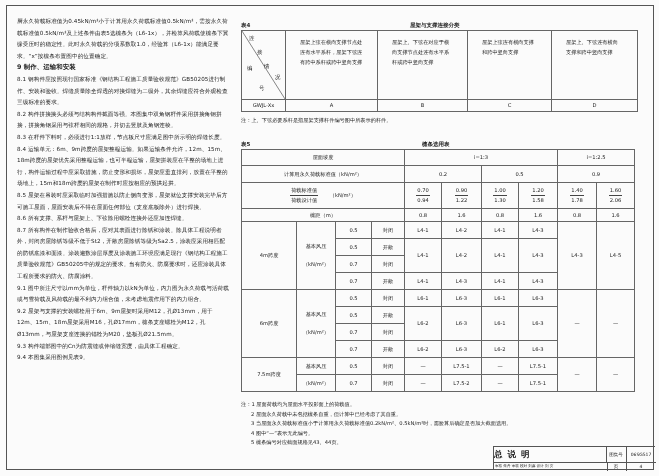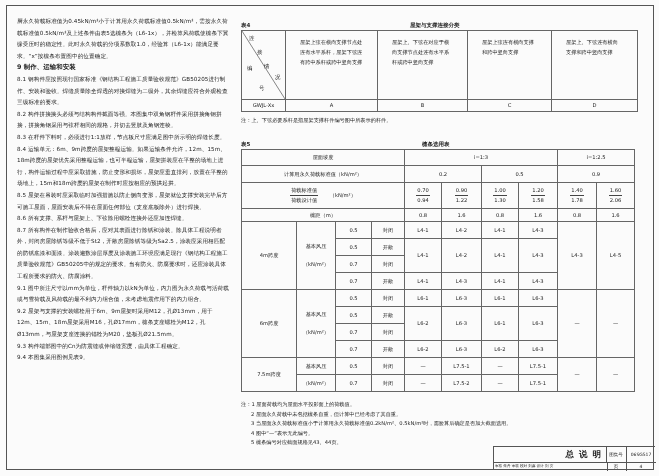--- a/index.html
+++ b/index.html
@@ -20,21 +20,21 @@
   #t4 td.diag svg { position:absolute; left:0; top:0; width:100%; height:100%; }
   .dg { position:absolute; font-size:5.4px; }
   #t5 { left:241px; top:149px; width:393px; }
   .frac { display:inline-block; text-align:center; line-height:9px; }
   .frac .n { border-bottom:0.8px solid #444; display:block; padding:0 1px; }
   .notes { position:absolute; font-size:5.2px; line-height:9.5px; }
   .notes p { margin:0; }
   .titleblock { position:absolute; left:493px; top:446px; width:162px; height:24px;
                 border-top:1px solid #555; border-left:1px solid #555; box-sizing:border-box; }
   .tb-main { position:absolute; left:0; top:0; width:112px; height:15px; border-right:1px solid #555;
-             border-bottom:1px solid #555; font-size:8.5px; font-weight:bold; text-align:right; line-height:15px;
+             border-bottom:1px solid #555; font-size:8.5px; font-weight:bold; text-align:left; line-height:15px;
              letter-spacing:5px; }
   .tb-lbl { position:absolute; left:112px; top:0; width:20px; height:15px; border-right:1px solid #555;
             border-bottom:1px solid #555; font-size:4.5px; text-align:center; line-height:15px; }
   .tb-val { position:absolute; left:132px; top:0; width:30px; height:15px; border-bottom:1px solid #555;
             font-size:4.5px; text-align:center; line-height:15px; }
   .tb-sign { position:absolute; left:0; top:15px; width:112px; height:9px; border-right:1px solid #555;
              font-size:3.6px; line-height:9px; white-space:nowrap; overflow:hidden; padding-left:1px; }
   .tb-pglbl { position:absolute; left:112px; top:15px; width:20px; height:9px; border-right:1px solid #555;
               font-size:4.5px; text-align:center; line-height:9px; }
   .tb-pg { position:absolute; left:132px; top:15px; width:30px; height:9px; font-size:4.5px;

